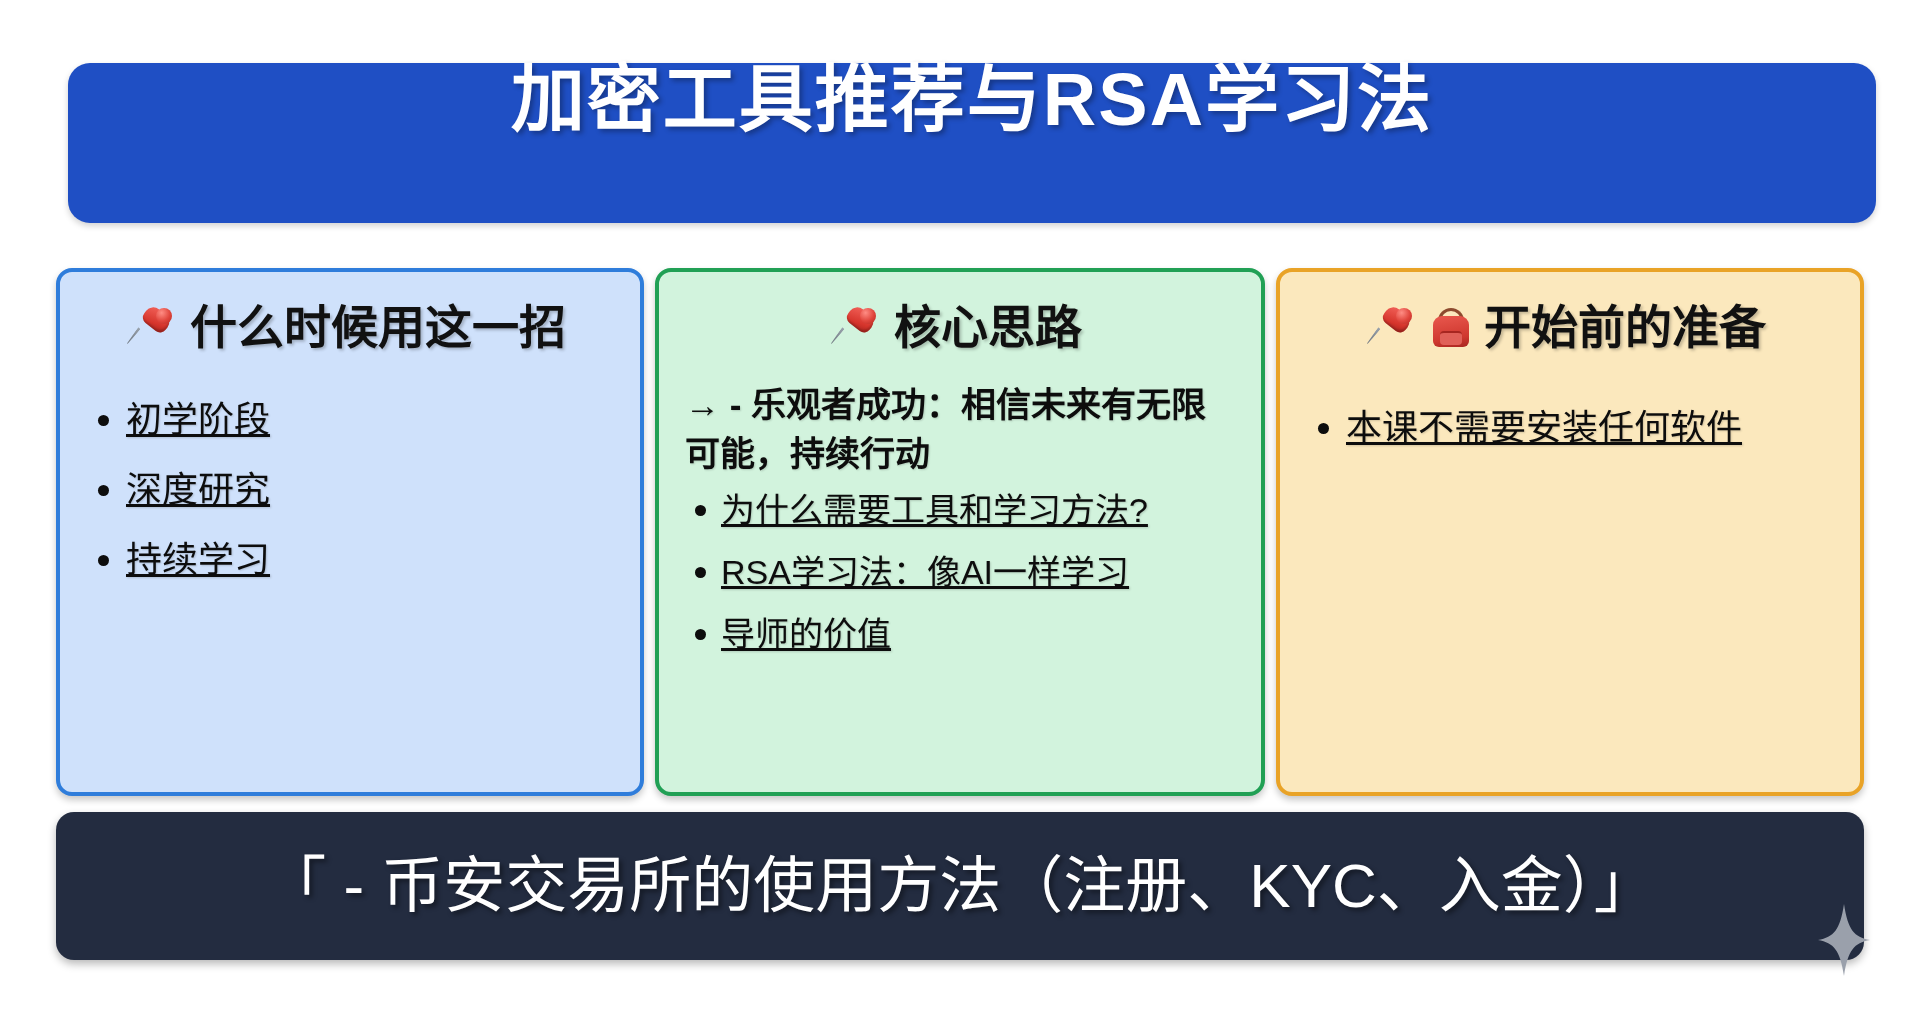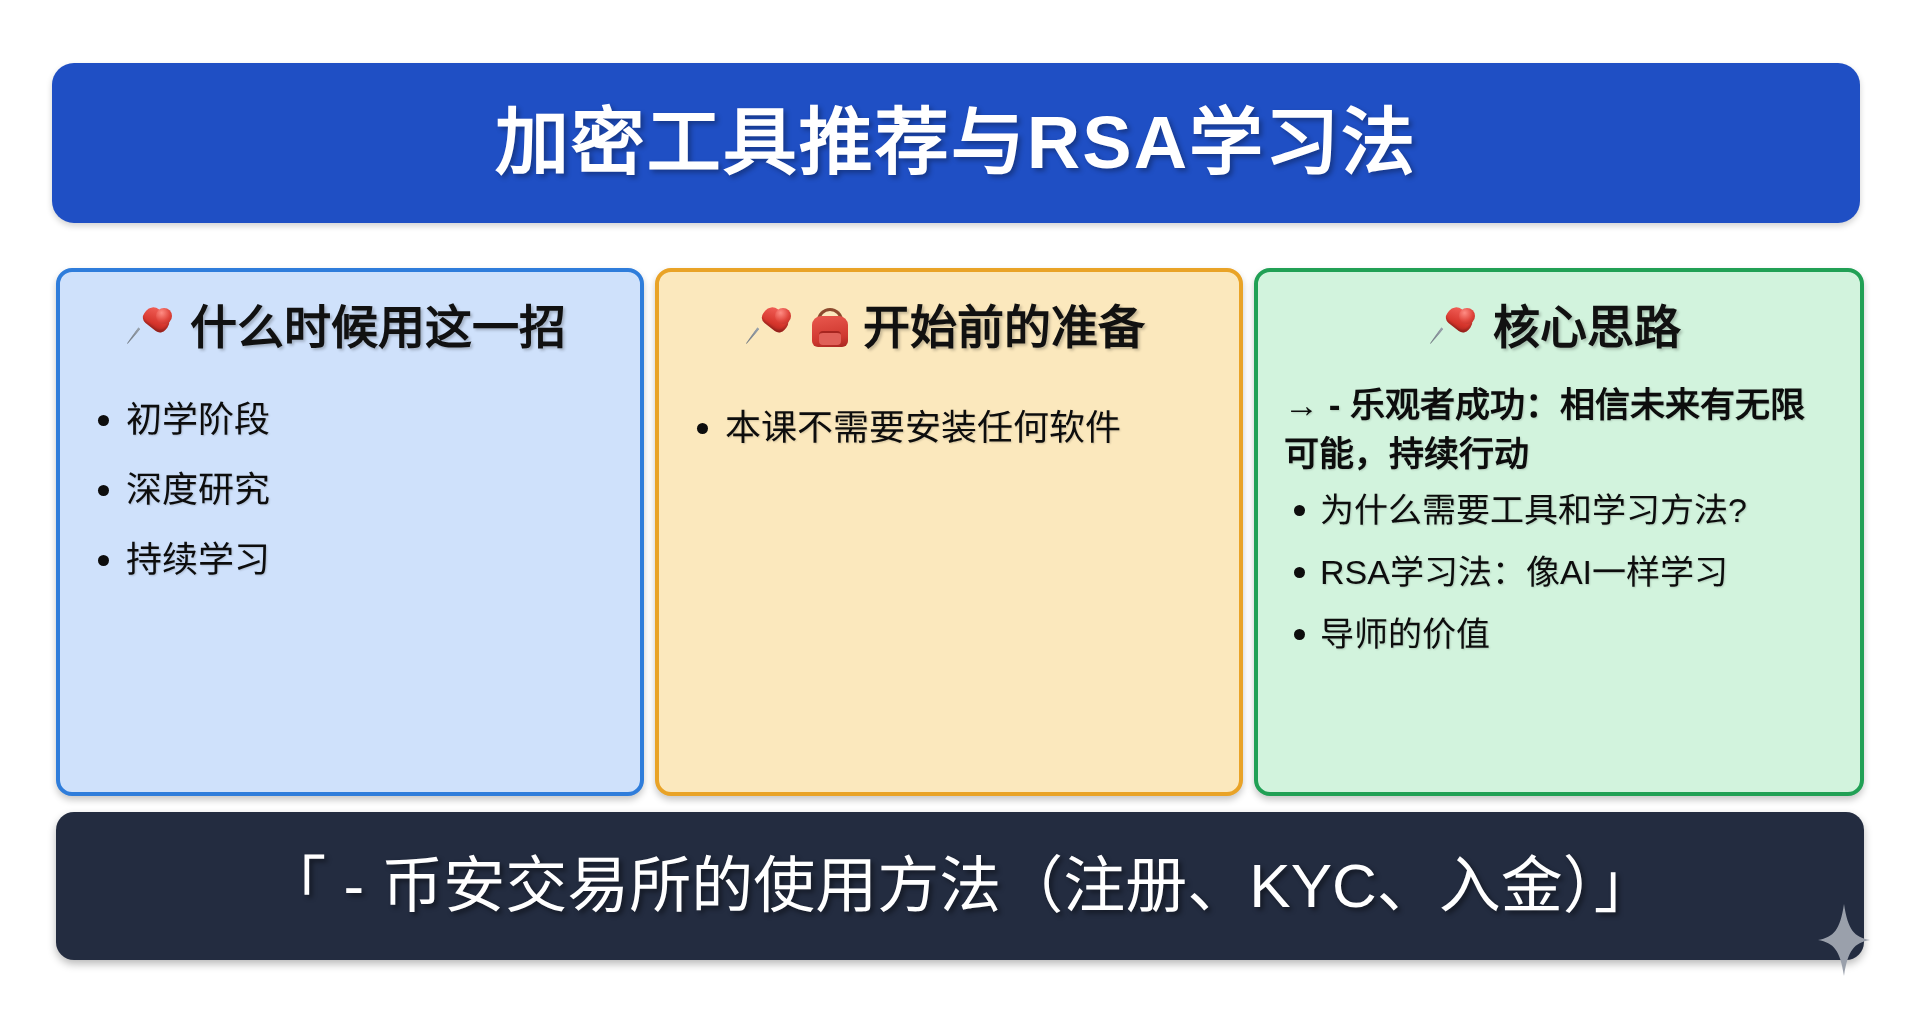--- a/index.html
+++ b/index.html
@@ -22,28 +22,28 @@
     width: 1920px;
     height: 1014px;
     background: #ffffff;
     box-sizing: border-box;
     padding: 0;
   }
 
   
   .header-banner {
     position: absolute;
-    left: 52px;
+    left: 68px;
     top: 63px;
     width: 1808px;
     height: 160px;
     background: #1f4fc4;
     border-radius: 22px;
     display: flex;
-    align-items: center;
+    align-items: flex-start;
     justify-content: center;
     box-shadow: 0 3px 6px rgba(0,0,0,0.18);
   }
   .header-title {
     color: #ffffff;
     font-size: 74px;
     font-weight: bold;
     letter-spacing: 2px;
     line-height: 1;
     text-shadow: 3px 3px 5px rgba(0,0,0,0.30);
@@ -165,20 +165,21 @@
   }
   ul.bullets li {
     position: relative;
     padding-left: 40px;
     font-size: 36px;
     line-height: 1.0;
     color: #0d0d0d;
     margin-bottom: 34px;
     white-space: nowrap;
     text-shadow: 1px 1px 2px rgba(0,0,0,0.16);
+    text-decoration: underline;
   }
   ul.bullets li::before {
     content: "";
     position: absolute;
     left: 12px;
     top: 13px;
     width: 11px;
     height: 11px;
     background: #0d0d0d;
     border-radius: 50%;
@@ -256,20 +257,39 @@
           <span class="pin-head"></span>
           <span class="pin-cap"></span>
         </span>
         <span>什么时候用这一招</span>
       </div>
       <div class="card-body">
         <ul class="bullets">
           <li>初学阶段</li>
           <li>深度研究</li>
           <li>持续学习</li>
+        </ul>
+      </div>
+    </div>
+
+    <div class="card card-green">
+      <div class="card-heading">
+        <span class="pin-icon">
+          <span class="pin-needle"></span>
+          <span class="pin-head"></span>
+          <span class="pin-cap"></span>
+        </span>
+        <span>核心思路</span>
+      </div>
+      <div class="card-body">
+        <p class="lead-note">→ - 乐观者成功：相信未来有无限可能，持续行动</p>
+        <ul class="bullets">
+          <li>为什么需要工具和学习方法?</li>
+          <li>RSA学习法：像AI一样学习</li>
+          <li>导师的价值</li>
         </ul>
       </div>
     </div>
 
     <div class="card card-yellow">
       <div class="card-heading">
         <span class="pin-icon">
           <span class="pin-needle"></span>
           <span class="pin-head"></span>
           <span class="pin-cap"></span>
@@ -281,39 +301,20 @@
         </span>
         <span>开始前的准备</span>
       </div>
       <div class="card-body">
         <ul class="bullets">
           <li>本课不需要安装任何软件</li>
         </ul>
       </div>
     </div>
 
-    <div class="card card-green">
-      <div class="card-heading">
-        <span class="pin-icon">
-          <span class="pin-needle"></span>
-          <span class="pin-head"></span>
-          <span class="pin-cap"></span>
-        </span>
-        <span>核心思路</span>
-      </div>
-      <div class="card-body">
-        <p class="lead-note">→ - 乐观者成功：相信未来有无限可能，持续行动</p>
-        <ul class="bullets">
-          <li>为什么需要工具和学习方法?</li>
-          <li>RSA学习法：像AI一样学习</li>
-          <li>导师的价值</li>
-        </ul>
-      </div>
-    </div>
-
   </div>
 
   <div class="footer-banner">
     <div class="footer-text">「 - 币安交易所的使用方法（注册、KYC、入金）」</div>
     <svg class="sparkle" viewBox="0 0 52 72" aria-hidden="true">
       <path d="M26 0 C30 26 36 33 52 36 C36 39 30 46 26 72 C22 46 16 39 0 36 C16 33 22 26 26 0 Z" fill="currentColor"></path>
     </svg>
   </div>
 
 </div>

